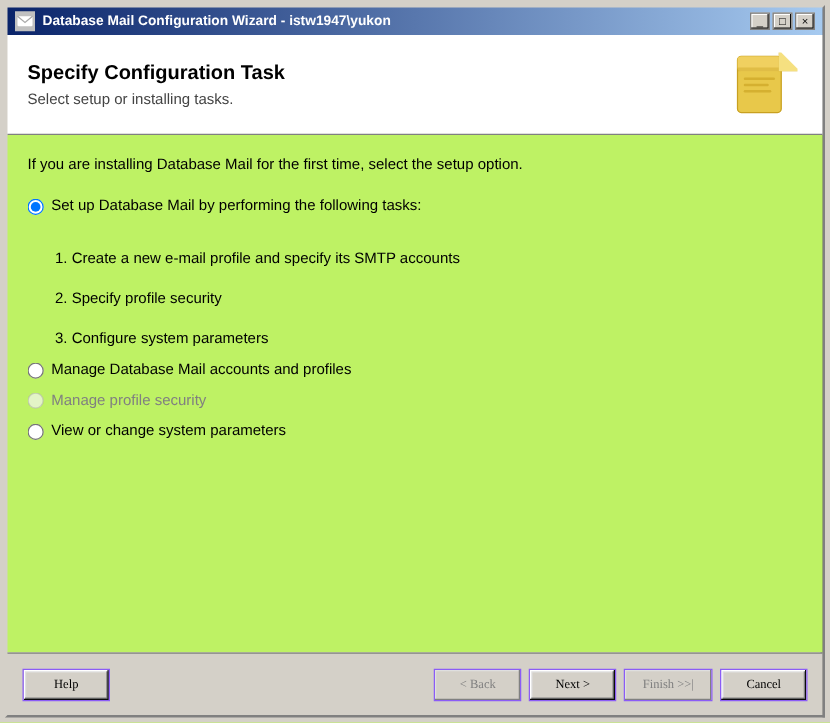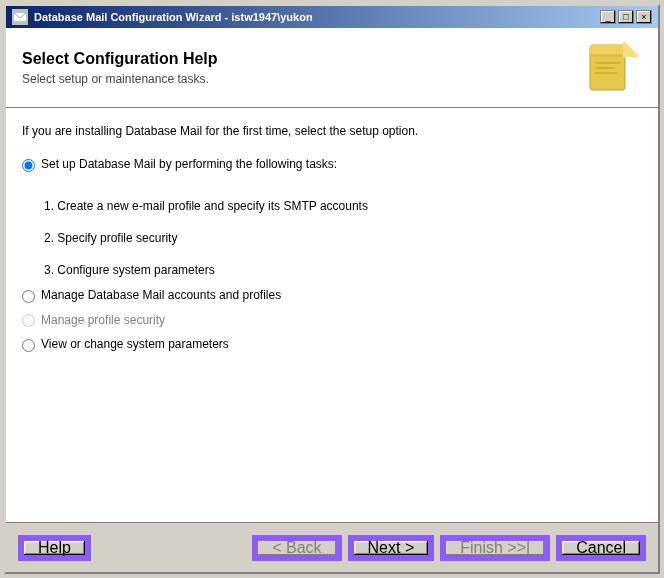--- a/index.html
+++ b/index.html
@@ -123,21 +123,21 @@
     }
 
     .header-icon svg {
       width: 55px;
       height: 55px;
     }
 
     .main-content {
       flex: 1;
       padding: 16px;
-      background: #ffffff;
+      background: #bef264;
     }
 
     .info-text {
       margin-bottom: 18px;
       font-size: 12px;
       color: #000;
     }
 
     .radio-group {
       display: flex;
@@ -205,28 +205,29 @@
     .footer-right {
       display: flex;
       gap: 6px;
     }
 
     .btn {
       padding: 4px 14px;
       min-width: 70px;
       height: 26px;
       background: #d4d0c8;
-      border: 6px solid #8b5cf6;
-      font-size: 16px;
+      border: 1px solid #8b5cf6;
+      font-size: 10px;
       cursor: pointer;
       display: flex;
       align-items: center;
       justify-content: center;
       box-shadow: inset -1px -1px #0a0a0a, inset 1px 1px #fff, inset -2px -2px #808080, inset 2px 2px #dfdfdf;
       color: #000;
+      font-family: Liberation Serif, serif;
     }
 
     .btn:disabled, .btn.disabled {
       color: #808080;
       cursor: default;
       text-align: right;
     }
 
     .btn.disabled {
       box-shadow: inset -1px -1px #808080, inset 1px 1px #dfdfdf;
@@ -251,22 +252,22 @@
       <div class="title-btn">_</div>
       <div class="title-btn">□</div>
       <div class="title-btn">×</div>
     </div>
   </div>
 
   <div class="content-area">
 
     <div class="header-section">
       <div class="header-text">
-        <div class="header-title">Select Configuration Help</div>
-        <div class="header-subtitle">Select setup or maintenance tasks.</div>
+        <div class="header-title">Specify Configuration Task</div>
+        <div class="header-subtitle">Select setup or installing tasks.</div>
       </div>
       <div class="header-icon">
         <svg width="55" height="55" viewBox="0 0 55 55">
           <rect x="5" y="5" width="35" height="45" rx="3" fill="#e8c84a" stroke="#c8a020" stroke-width="1"></rect>
           <rect x="5" y="5" width="35" height="12" rx="3" fill="#f0d060"></rect>
           <rect x="5" y="14" width="35" height="3" fill="#c8a020" opacity="0.4"></rect>
           <rect x="10" y="22" width="25" height="2" rx="1" fill="#c8a020" opacity="0.6"></rect>
           <rect x="10" y="27" width="20" height="2" rx="1" fill="#c8a020" opacity="0.6"></rect>
           <rect x="10" y="32" width="22" height="2" rx="1" fill="#c8a020" opacity="0.6"></rect>
           <polygon points="38,2 53,17 38,17" fill="#c8a020" opacity="0.7"></polygon>

